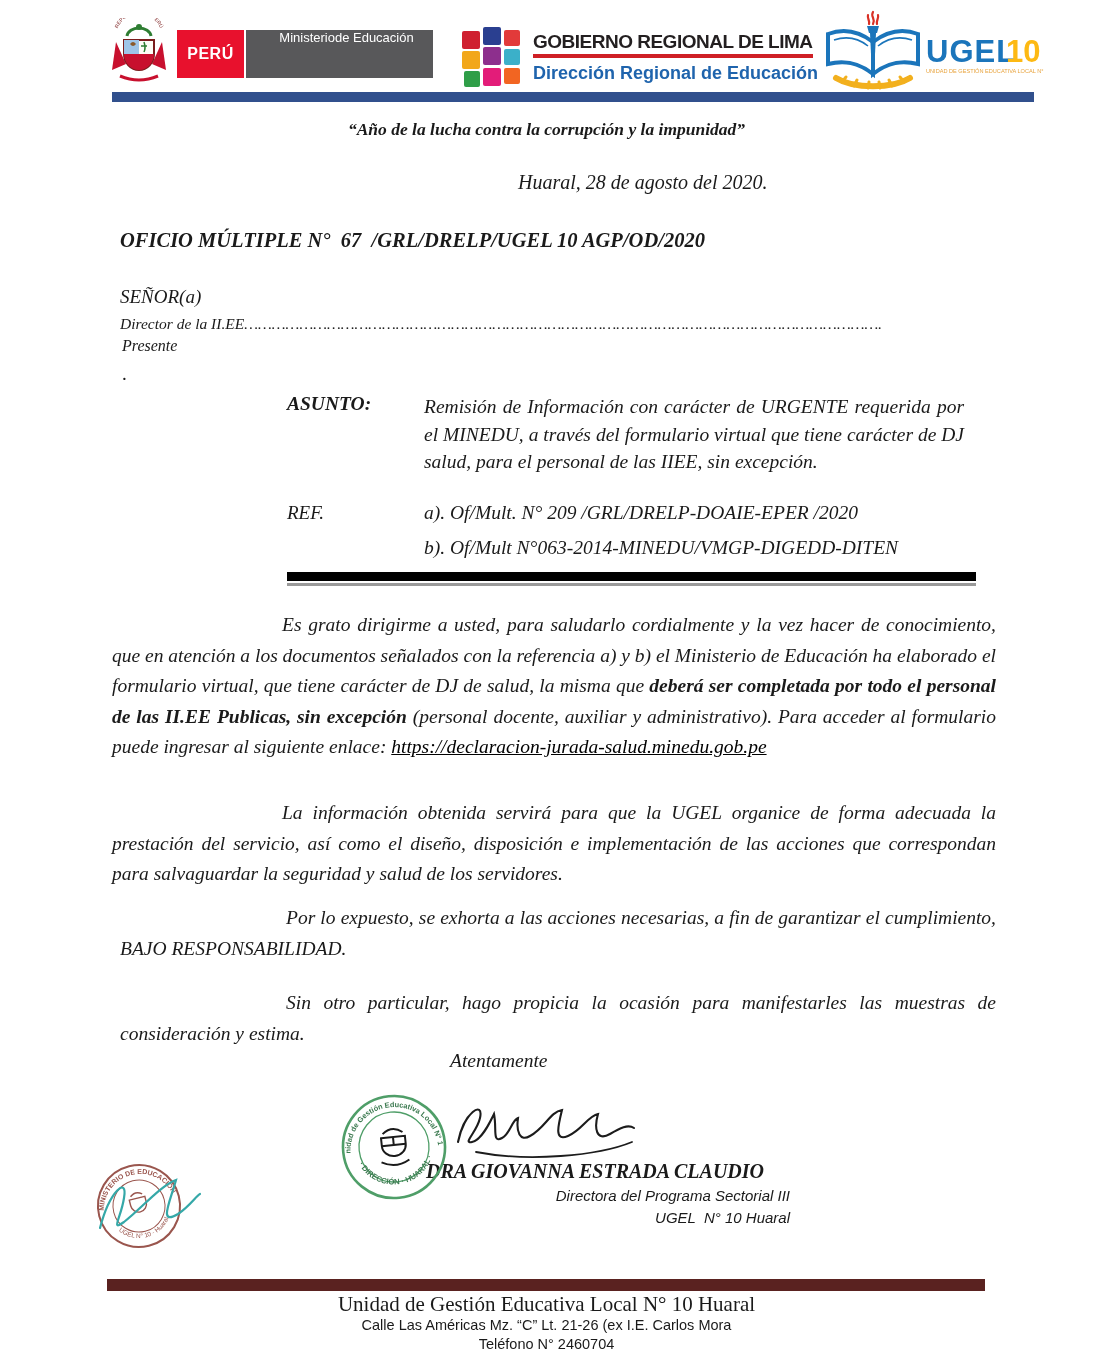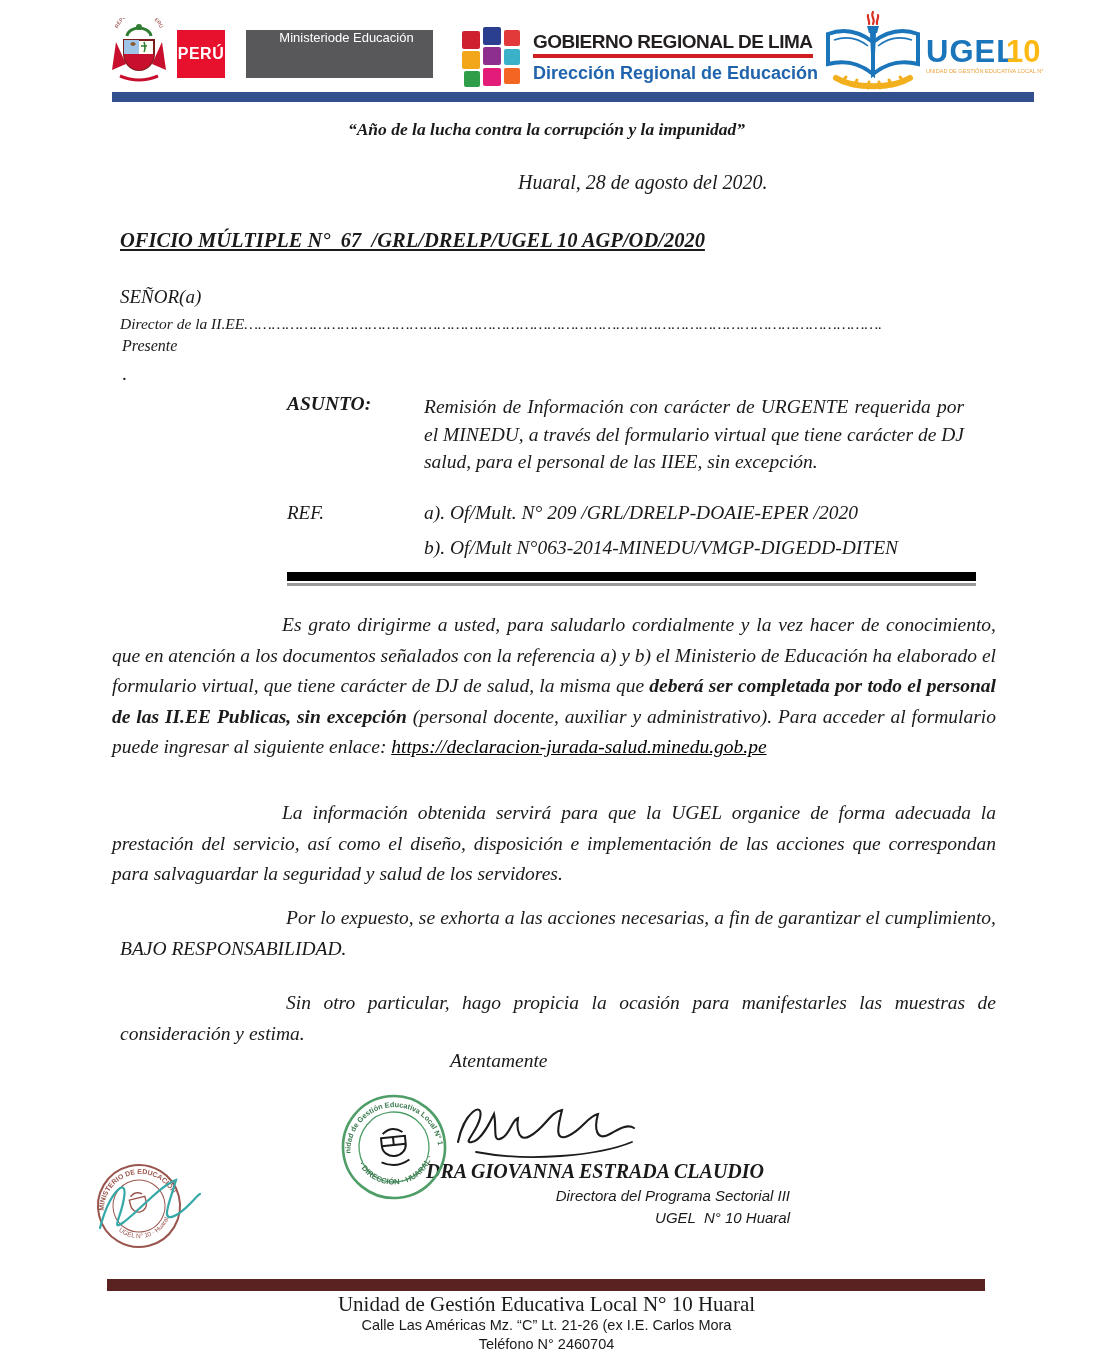--- a/index.html
+++ b/index.html
@@ -17,21 +17,21 @@
   .min-box{background:#58585a;color:#fff;font-family:"Liberation Sans",sans-serif;font-size:13px;
            line-height:16px;display:flex;flex-direction:row;justify-content:center;padding-left:14px;box-sizing:border-box;}
   .gore1{font-family:"Liberation Sans",sans-serif;font-weight:900;font-size:19px;letter-spacing:-.5px;
          color:#231f20;border-bottom:4px solid #cf1f25;padding-bottom:1px;display:inline-block;}
   .gore2{font-family:"Liberation Sans",sans-serif;font-weight:bold;font-size:18px;color:#1f64ad;
          border-bottom:2px solid #231f20;padding-bottom:9px;display:inline-block;margin-top:5px;}
   .bluebar{background:#31508d;}
 
   
   .motto{width:1093px;text-align:center;font-size:17.5px;}
-  .oficio{font-size:20.5px;text-decoration:underline;}
+  .oficio{font-size:20.5px;}
   .addr-line{font-size:15.5px;width:762px;white-space:nowrap;overflow:hidden;}
   .body-txt{font-size:19.5px;line-height:30.5px;}
   .asunto-txt{width:540px;line-height:27.5px;}
   .indent{text-indent:170px;}
   .indent2{text-indent:166px;}
   .link{color:#000000;text-decoration:underline;font-style:italic;}
   .divider-black{height:9px;background:#000;}
   .divider-gray{height:3px;background:#9a9a9a;margin-top:2px;}
 
   
@@ -58,21 +58,21 @@
     <path d="M14,22 h30 v14 a15,16 0 0 1 -30,0 Z" fill="#fdfdf6" stroke="#7a1c1c" stroke-width="2"></path>
     <path d="M14,22 h15 v14 h-15 Z" fill="#9ec5e8"></path>
     <path d="M14,36 h30 a15,16 0 0 1 -30,0 Z" fill="#c8102e"></path>
     <path d="M20,26 q3,-4 6,0 q-3,4 -6,0" fill="#8a5a2b"></path>
     <path d="M34,24 q2,6 0,10 M31,28 h6" stroke="#2e7d32" stroke-width="1.5" fill="none"></path>
     <path d="M29,10 a12,9 0 0 0 -12,8 M29,10 a12,9 0 0 1 12,8" stroke="#2e7d32" stroke-width="3" fill="none"></path>
     <circle cx="29" cy="9" r="3" fill="#2e7d32"></circle>
     <path d="M10,58 q19,8 38,0" stroke="#c8102e" stroke-width="3" fill="none"></path>
   </svg>
 
-  <div class="abs peru-box" style="left:177px;top:30px;width:48px;height:48px">
+  <div class="abs peru-box" style="left:177px;top:30px;width:67px;height:48px">
     <span>PERÚ</span>
   </div>
 
   <div class="abs min-box" style="left:246px;top:30px;width:187px;height:48px">
     <span>Ministerio</span>
     <span>de Educación</span>
   </div>
 
   <svg class="abs" style="left:461px;top:26px" width="64" height="62" viewBox="0 0 64 62">
     <rect x="1" y="5" width="18" height="18" rx="2" fill="#cf2030"></rect>

